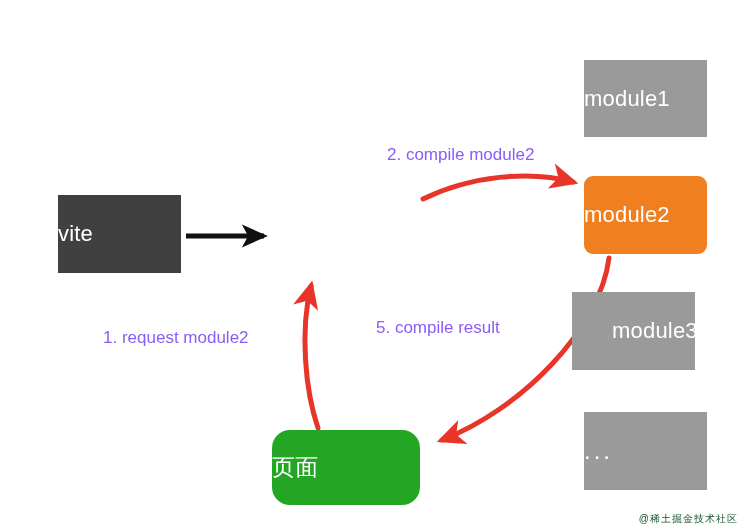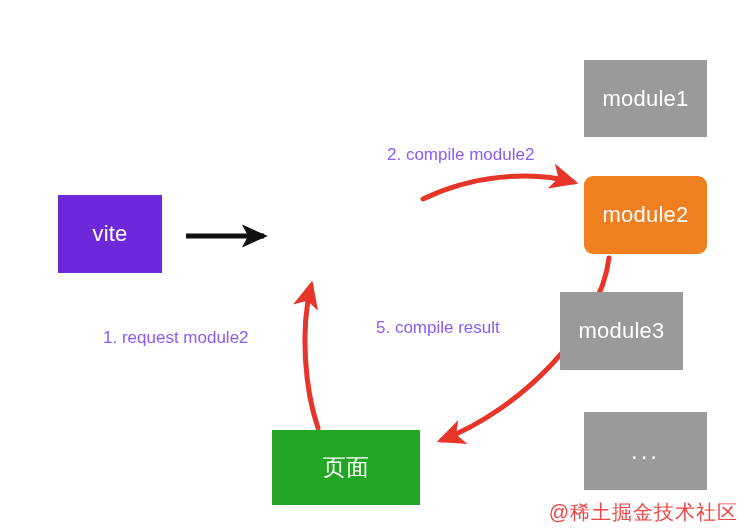--- a/index.html
+++ b/index.html
@@ -14,34 +14,33 @@
     position: relative;
     width: 752px;
     height: 532px;
     background: #ffffff;
     overflow: hidden;
   }
   .node {
     position: absolute;
     display: flex;
     align-items: center;
-    justify-content: center;
     color: #ffffff;
     font-size: 22px;
     font-weight: 400;
     letter-spacing: 0.2px;
     box-sizing: border-box;
     user-select: none;
   }
-  .node-vite      { left: 58px;  top: 195px; width: 104px; height: 78px;  background: #6d28d9; }
+  .node-vite      { left: 58px;  top: 195px; width: 123px; height: 78px;  background: #404040; }
   .node-devserver { left: 270px; top: 197px; width: 150px; height: 76px;  background: #ee2721; }
-  .node-page      { left: 272px; top: 430px; width: 148px; height: 75px;  background: #23a623; font-size: 23px; }
+  .node-page      { left: 272px; top: 430px; width: 148px; height: 75px;  background: #23a623; font-size: 23px; border-radius: 18px; }
   .node-module1   { left: 584px; top: 60px;  width: 123px; height: 77px;  background: #9a9a9a; }
   .node-module2   { left: 584px; top: 176px; width: 123px; height: 78px;  background: #ef7f1f; border-radius: 9px; }
-  .node-module3   { left: 560px; top: 292px; width: 123px; height: 78px;  background: #9a9a9a; }
+  .node-module3   { left: 572px; top: 292px; width: 123px; height: 78px;  background: #9a9a9a; padding-left: 40px; }
   .node-modulex   { left: 584px; top: 412px; width: 123px; height: 78px;  background: #9a9a9a; font-size: 24px; letter-spacing: 3px; }
 
   .edge-label {
     position: absolute;
     color: #8b5cf6;
     font-size: 17px;
     white-space: nowrap;
     user-select: none;
   }
   .label-1 { left: 103px; top: 328px; }
@@ -54,22 +53,22 @@
     top: 0;
     width: 752px;
     height: 532px;
     pointer-events: none;
   }
 
   .watermark {
     position: absolute;
     right: 14px;
     bottom: 6px;
-    color: #ef4444;
-    font-size: 20px;
+    color: #14532d;
+    font-size: 10px;
     letter-spacing: 1px;
     user-select: none;
     margin-top: 48px;
   }
 </style>
 </head>
 <body>
 
 <div id="canvas">
 

